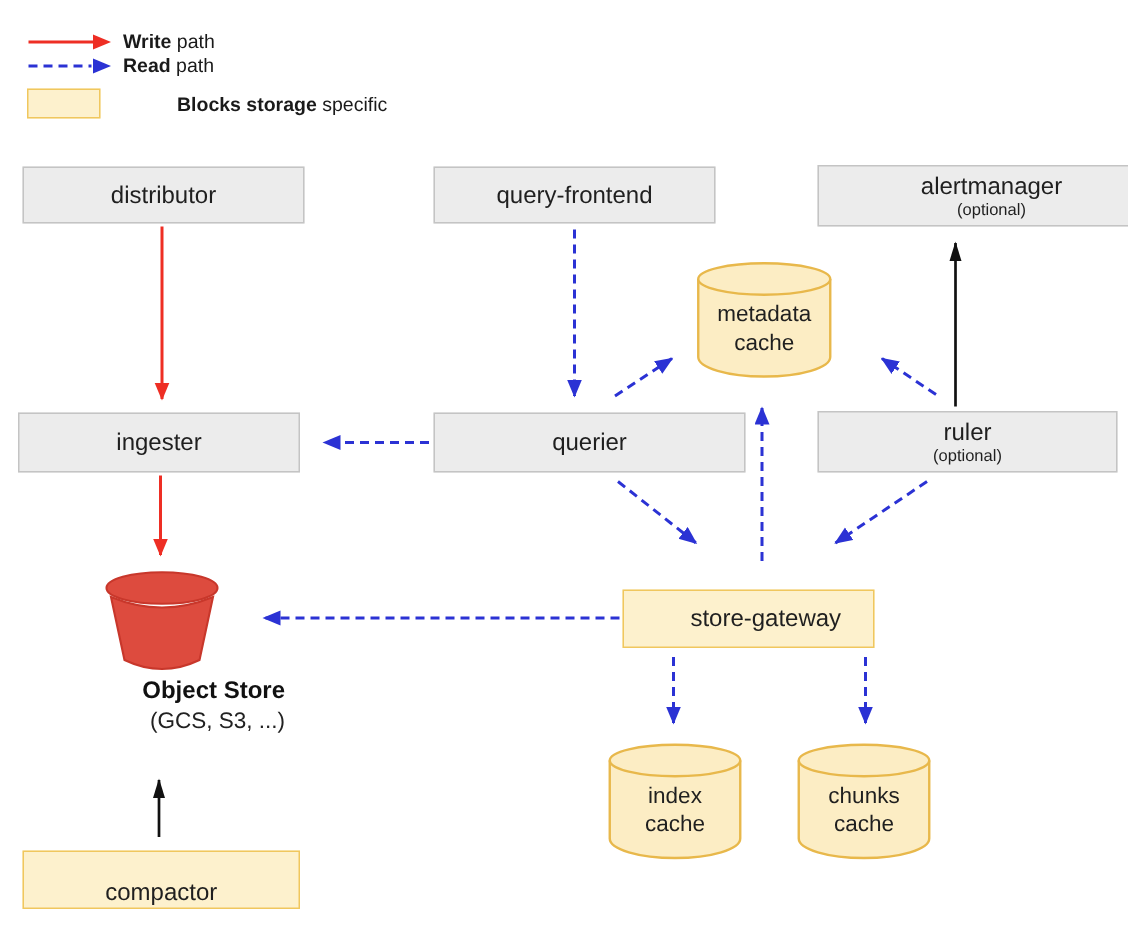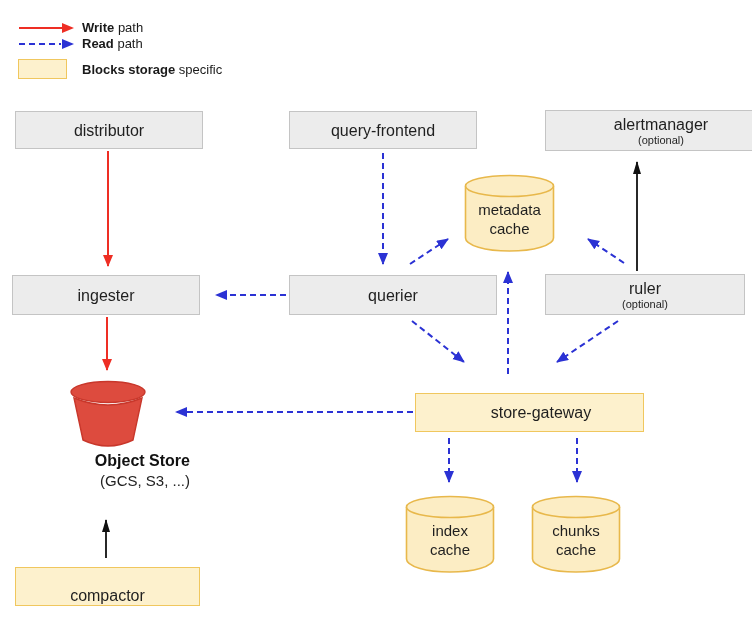--- a/index.html
+++ b/index.html
@@ -94,21 +94,21 @@
   <div class="legend-row" style="top:36px;">
     <span class="legend-glyph">
       <svg width="56" height="14" viewBox="0 0 56 14">
         <line x1="1" y1="7" x2="43" y2="7" stroke="#2b32d4" stroke-width="2" stroke-dasharray="6 4"></line>
         <polygon points="44,2 56,7 44,12" fill="#2b32d4"></polygon>
       </svg>
     </span>
     <span class="legend-label"><b>Read</b><span> path</span></span>
   </div>
 
-  <div class="legend-row" style="top:59px;">
+  <div class="legend-row" style="top:59px;gap:36px;">
     <span class="legend-glyph">
         <span class="legend-swatch"></span>
       </span>
     <span class="legend-label"><b>Blocks storage</b><span> specific</span></span>
   </div>
 
   <div class="node gray" style="left:15px;top:111px;width:188px;height:38px;">
     <span class="node-label">distributor</span>
   </div>
 
@@ -138,21 +138,21 @@
 
   <div class="node gray" style="left:289px;top:275px;width:208px;height:40px;">
     <span class="node-label">querier</span>
   </div>
 
   <div class="node gray" style="left:545px;top:274px;width:200px;height:41px;">
     <span class="node-label">ruler</span>
     <span class="node-sub">(optional)</span>
   </div>
 
-  <div class="node yellow" style="left:415px;top:393px;width:229px;height:39px;padding-left:23px;">
+  <div class="node yellow" style="left:415px;top:393px;width:168px;height:39px;padding-left:23px;">
     <span class="node-label">store-gateway</span>
   </div>
 
   <div class="bucket">
     <svg width="80" height="72" viewBox="0 0 80 72">
       <path d="M6,18 L15,60 Q40,72 65,60 L74,18 Q40,32 6,18 Z" fill="#dd4b3e" stroke="#c8372b" stroke-width="1.4"></path>
       <ellipse cx="40" cy="12" rx="37" ry="10.5" fill="#dd4b3e" stroke="#c8372b" stroke-width="1.4"></ellipse>
     </svg>
   </div>
   <div class="objstore-label">

